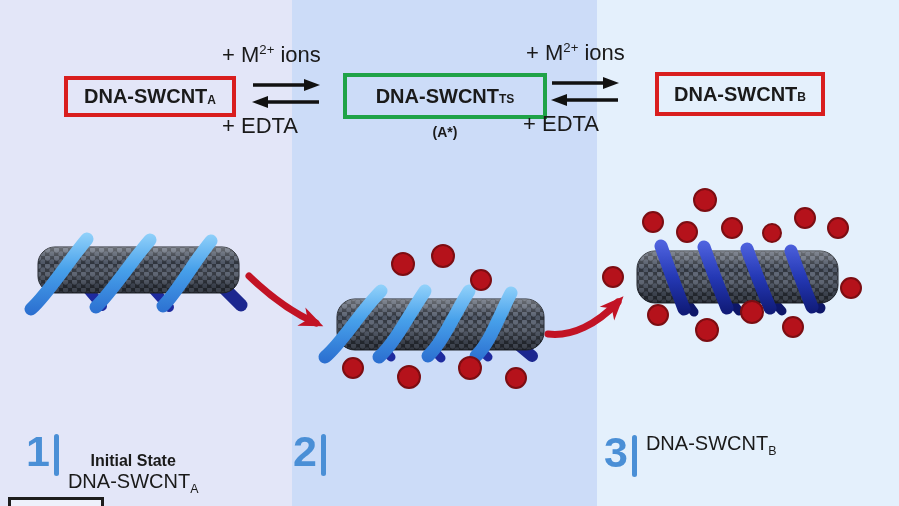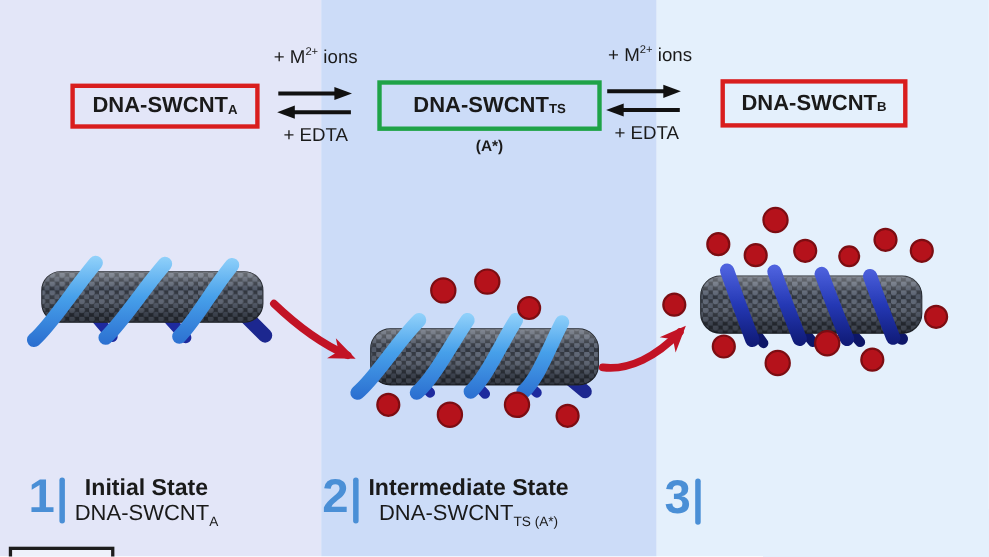--- a/index.html
+++ b/index.html
@@ -15,41 +15,41 @@
 
   .state-box {
     position:absolute; display:flex; align-items:center; justify-content:center;
     font-weight:bold; font-size:20px; background:transparent; white-space:nowrap;
   }
   .state-box.red   { border:4px solid var(--accent_red,#d91e1e); }
   .state-box.green { border:4px solid var(--accent_green,#1fa348); }
   .state-box sub { font-size:0.6em; font-weight:bold; margin-top:0.55em; }
 
   .eq-label {
-    position:absolute; text-align:center; font-size:17px; color:var(--text,#1a1a1a);
+    position:absolute; font-size:22px; color:var(--text,#1a1a1a);
     white-space:nowrap;
   }
   .eq-label sup { font-size:0.6em; }
   .eq-arrows { position:absolute; }
 
   .ts-note { position:absolute; text-align:center; font-weight:bold; font-size:14px; }
 
   #art { position:absolute; left:0; top:0; }
 
   .caption { position:absolute; display:flex; align-items:flex-start; gap:9px; }
   .cap-num {
     display:flex; align-items:flex-start;
     color:var(--number_blue,#4a8fd6); font-size:43px; font-weight:bold; line-height:0.95;
   }
   .cap-bar {
     width:5px; height:42px; border-radius:3px; margin-left:4px; margin-top:3px;
     background:var(--number_blue,#4a8fd6);
   }
   .cap-text { display:flex; flex-direction:column; align-items:center; }
-  .cap-title { font-weight:bold; font-size:21px; margin-top:0; white-space:nowrap; }
+  .cap-title { font-weight:bold; font-size:16px; margin-top:20px; white-space:nowrap; }
   .cap-title sup { font-size:0.6em; font-weight:bold; }
   .cap-formula { font-size:20px; margin-top:0; white-space:nowrap; }
   .cap-formula sub { font-size:0.62em; }
 
   #legend-stub {
     position:absolute; left:8px; top:497px; width:96px; height:16px;
     border:3px solid #1d1d1d; background:#eef1fb;
   }
 </style>
 </head>
@@ -207,29 +207,26 @@
       <div class="cap-title"><span>Initial State</span><sup></sup><span></span></div>
       <div class="cap-formula"><span>DNA-SWCNT</span><sub>A</sub></div>
     </div>
   </div>
 
   <div class="caption" style="left:293px; top:431px;">
     <div class="cap-num">
       <span>2</span>
       <span class="cap-bar"></span>
     </div>
-    <div class="cap-text">
-      <div class="cap-title"><span>Intermediate State</span><sup></sup><span></span></div>
-      <div class="cap-formula"><span>DNA-SWCNT</span><sub>TS (A*)</sub></div>
-    </div>
   </div>
 
   <div class="caption" style="left:604px; top:432px;">
     <div class="cap-num">
       <span>3</span>
       <span class="cap-bar"></span>
     </div>
     <div class="cap-text">
+      <div class="cap-formula"><span>DNA-SWCNT</span><sub>B</sub></div>
     </div>
   </div>
 
   <div id="legend-stub"></div>
 </div>
 
 </body></html>

